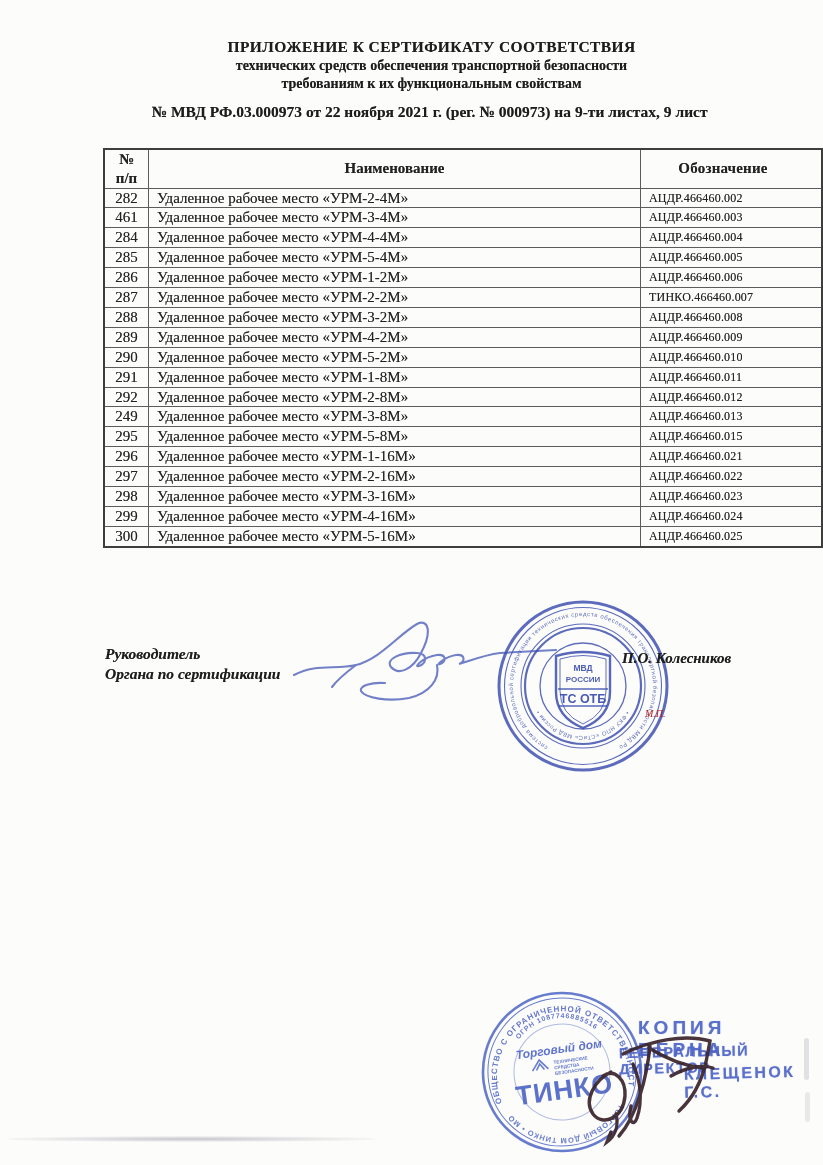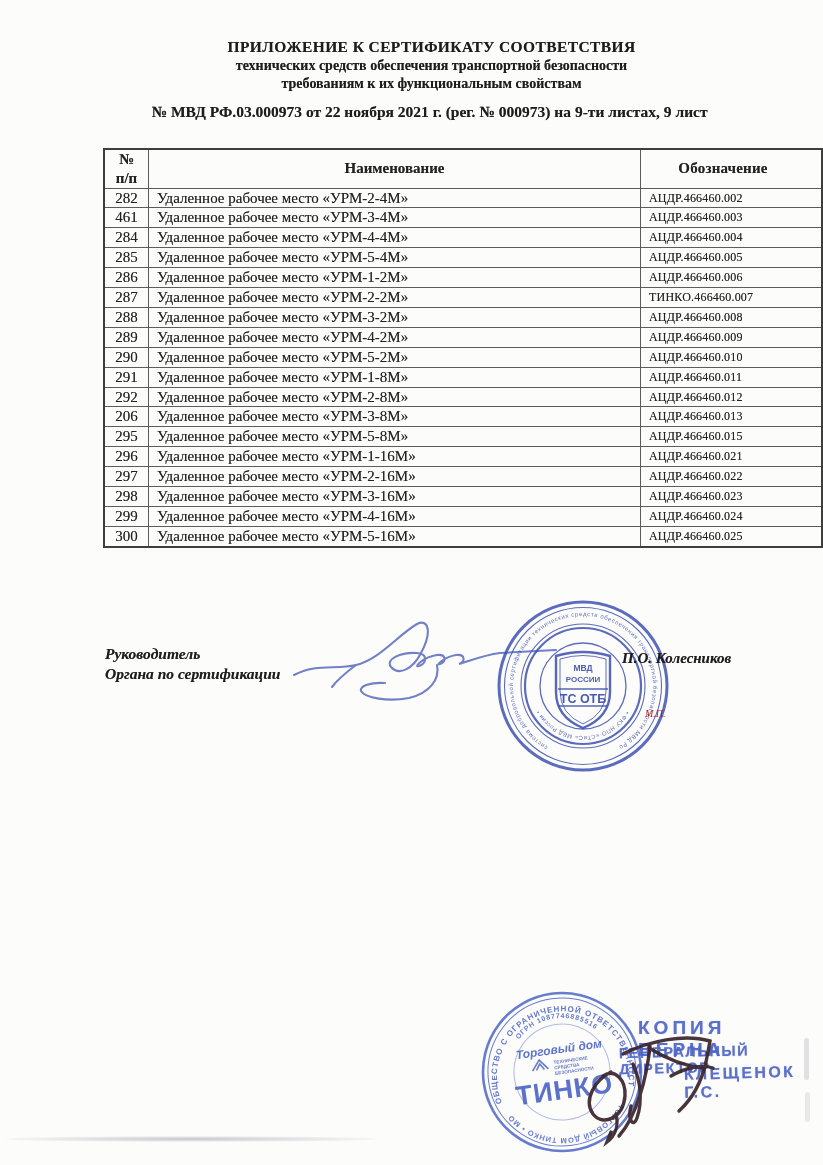--- a/index.html
+++ b/index.html
@@ -127,21 +127,21 @@
         <td class="col-num">291</td>
         <td class="col-name">Удаленное рабочее место «УРМ-1-8М»</td>
         <td class="col-designation">АЦДР.466460.011</td>
       </tr>
       <tr>
         <td class="col-num">292</td>
         <td class="col-name">Удаленное рабочее место «УРМ-2-8М»</td>
         <td class="col-designation">АЦДР.466460.012</td>
       </tr>
       <tr>
-        <td class="col-num">206</td>
+        <td class="col-num">249</td>
         <td class="col-name">Удаленное рабочее место «УРМ-3-8М»</td>
         <td class="col-designation">АЦДР.466460.013</td>
       </tr>
       <tr>
         <td class="col-num">295</td>
         <td class="col-name">Удаленное рабочее место «УРМ-5-8М»</td>
         <td class="col-designation">АЦДР.466460.015</td>
       </tr>
       <tr>
         <td class="col-num">296</td>

